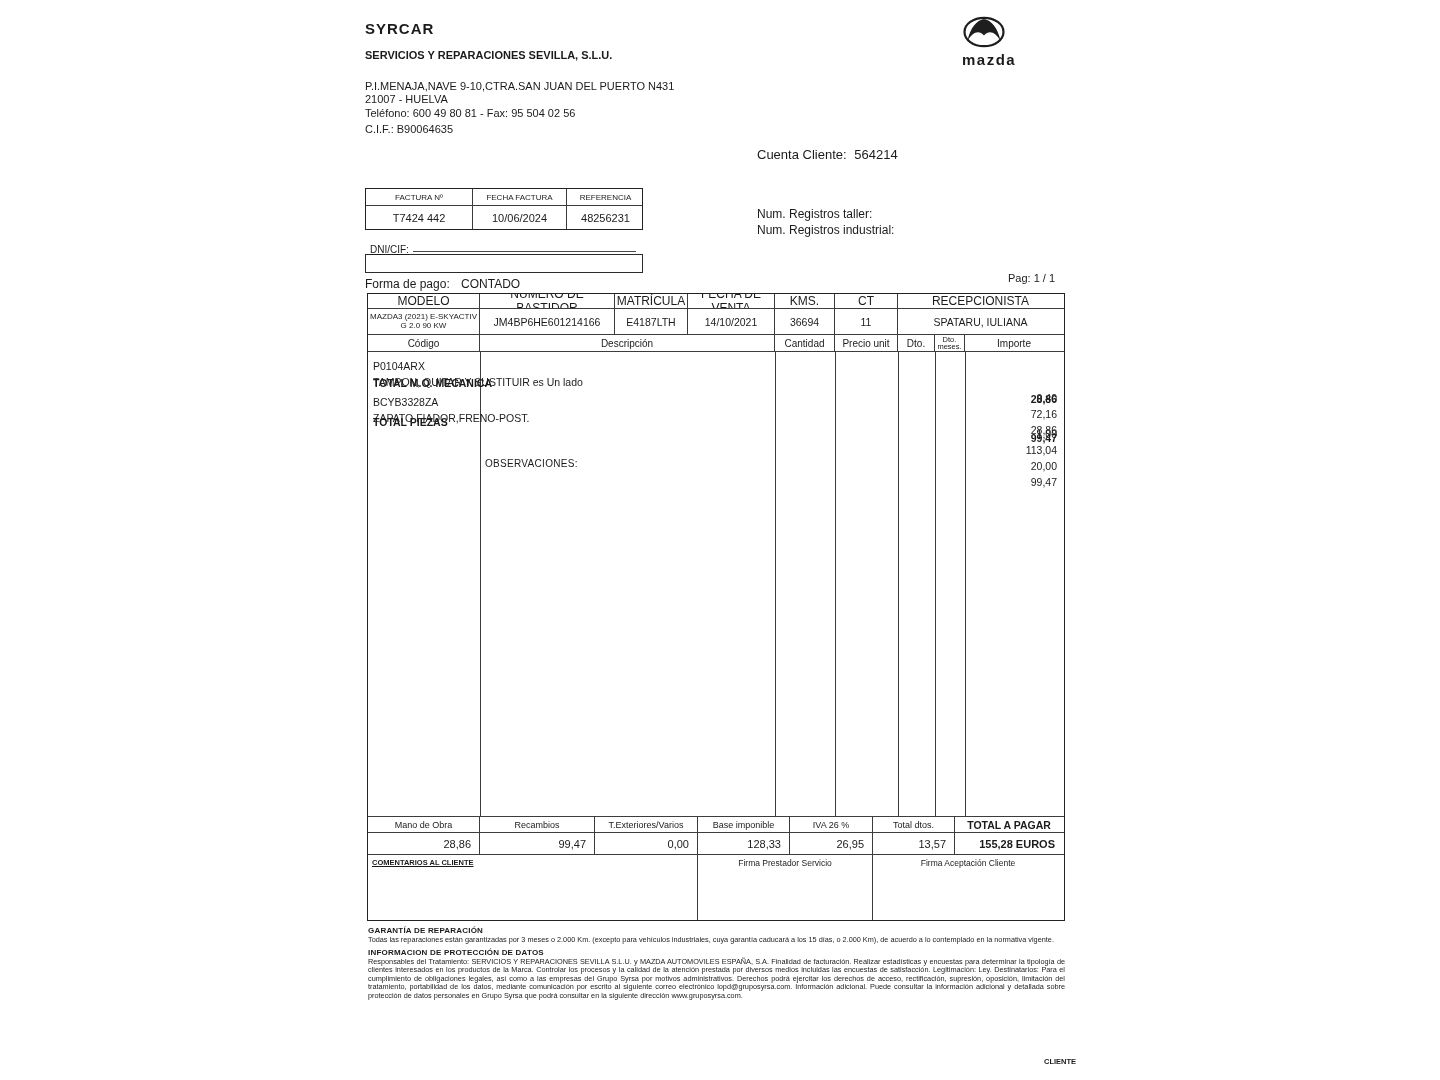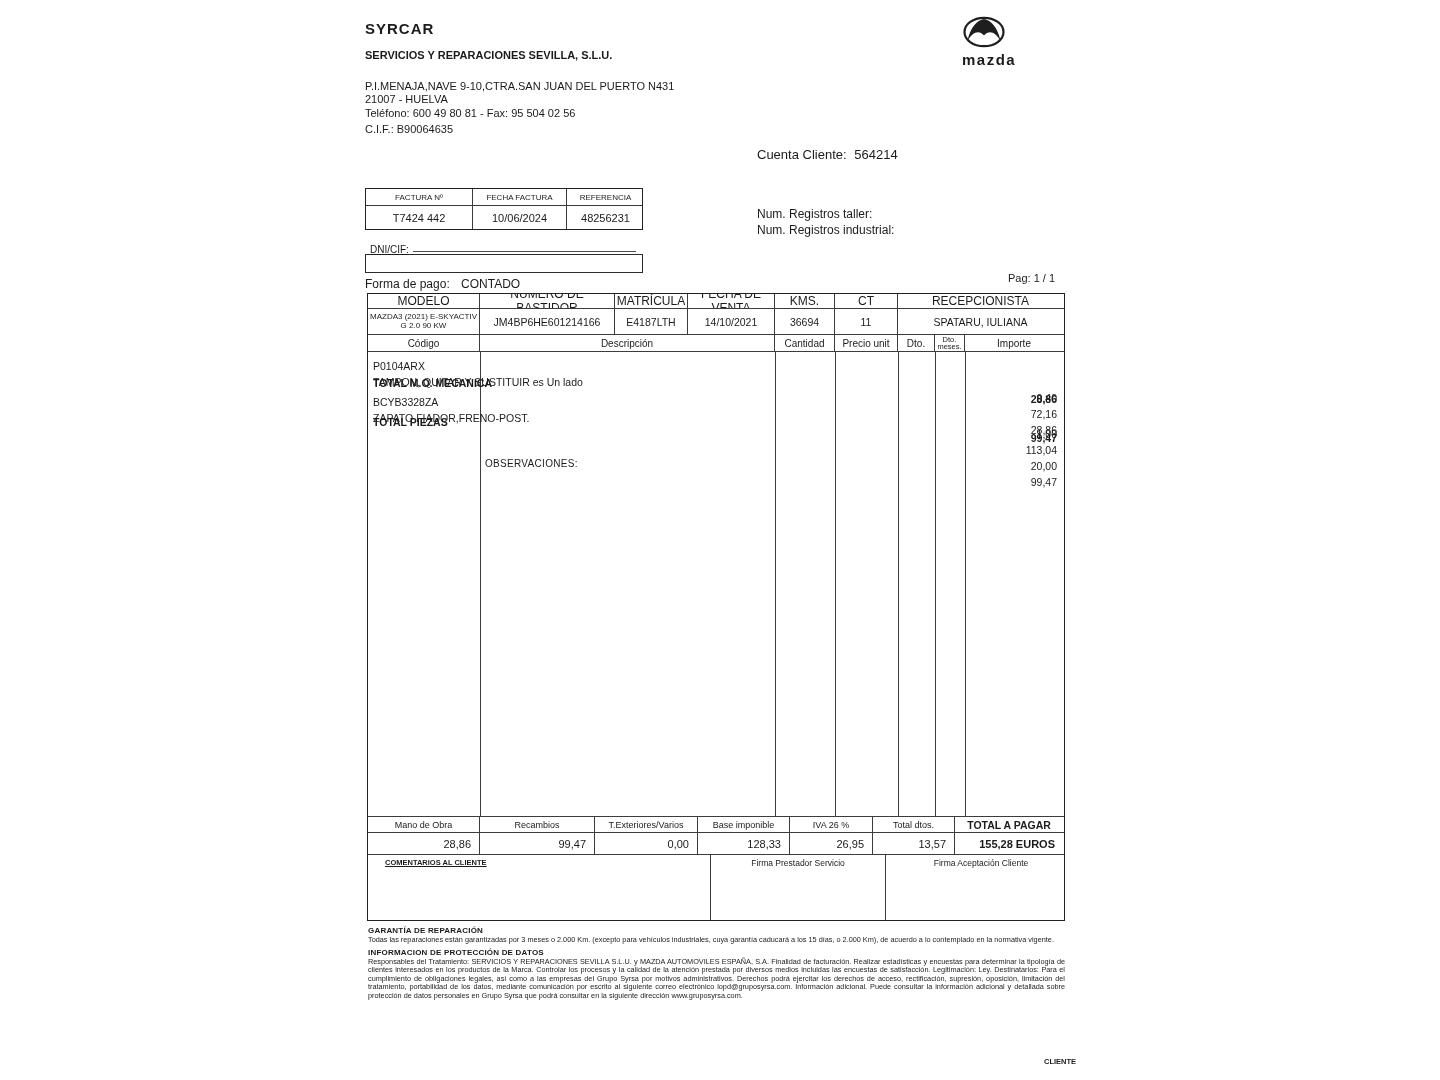--- a/index.html
+++ b/index.html
@@ -32,21 +32,21 @@
   .dni-box { width:278px; height:18px; border:1px solid #2c2c2c; display:flex; align-items:flex-end; padding:0 4px 17px 4px; font-size:10px; }
   .dni-label { text-decoration:underline; }
   .dni-line { flex:1; border-bottom:1px solid #4a4a4a; margin:0 2px 3px 4px; }
 
   
   .main-table { width:698px; border:1.5px solid #222; background:#fff; }
   .trow { display:grid; }
   .colsV { grid-template-columns:112px 135px 73px 87px 60px 63px 165px; }
   .cols7 { grid-template-columns:112px 295px 60px 63px 37px 30px 98px; }
   .colsT { grid-template-columns:112px 115px 103px 92px 83px 82px 108px; }
-  .colsS { grid-template-columns:330px 175px 190px;margin-left:13px; }
+  .colsS { grid-template-columns:330px 175px 190px; }
   .cell { border-right:1px solid #3c3c3c; display:flex; align-items:center; justify-content:center; text-align:center; overflow:hidden; }
   .trow > .cell:last-child { border-right:none; }
 
   .veh-head { height:15px; border-bottom:1px solid #3c3c3c; font-size:12px; }
   .veh-vals { height:26px; border-bottom:1px solid #3c3c3c; font-size:10.5px; }
   .modelo-cell { font-size:8px; line-height:8.5px; padding:0 2px; }
 
   .line-head { height:17px; border-bottom:1px solid #3c3c3c; font-size:10px; }
   .tiny { font-size:7.5px; line-height:7.5px; padding:0 1px; }
 

